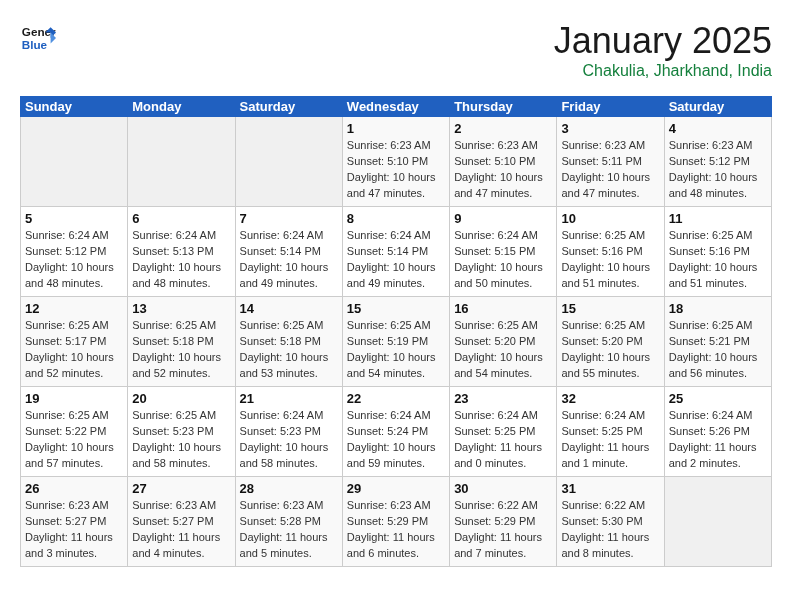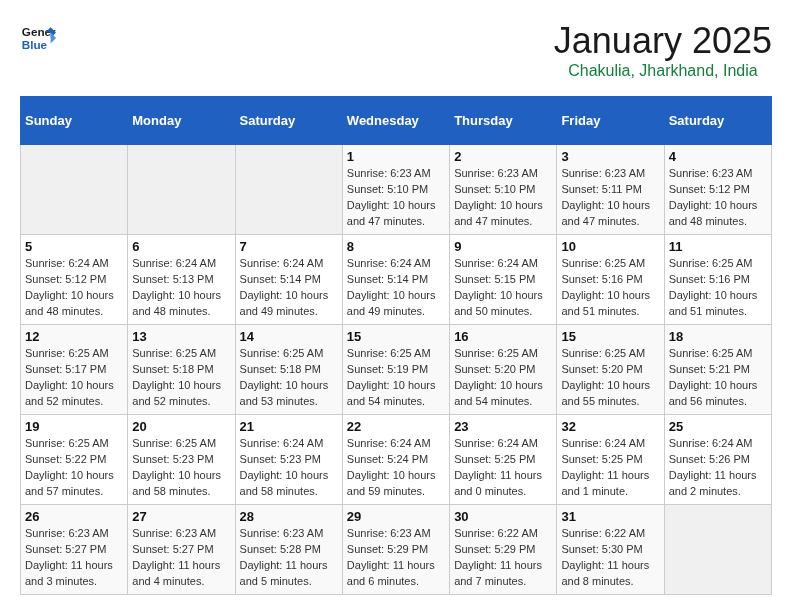--- a/index.html
+++ b/index.html
@@ -19,42 +19,42 @@
     .logo {
       display: flex;
       align-items: center;
       gap: 4px;
     }
     .logo-icon {
       width: 36px;
       height: 36px;
     }
     .title-block {
-      text-align: center;
+      text-align: right;
     }
     .calendar-title {
       font-size: 36px;
       font-weight: normal;
       color: #1a1a1a;
     }
     .calendar-subtitle {
       font-size: 16px;
       color: #15803d;
     }
     table {
       width: 100%;
       border-collapse: collapse;
       table-layout: fixed;
     }
     thead tr th {
       background-color: #2060c0;
       color: #fff;
       font-size: 13px;
       font-weight: bold;
-      padding: 16px 4px;
+      padding: 2px 4px;
       text-align: left;
       border: 1px solid #2060c0;
     }
     tbody tr td {
       border: 1px solid #ccc;
       vertical-align: top;
       padding: 4px;
       min-height: 90px;
       height: 90px;
       font-size: 11px;

